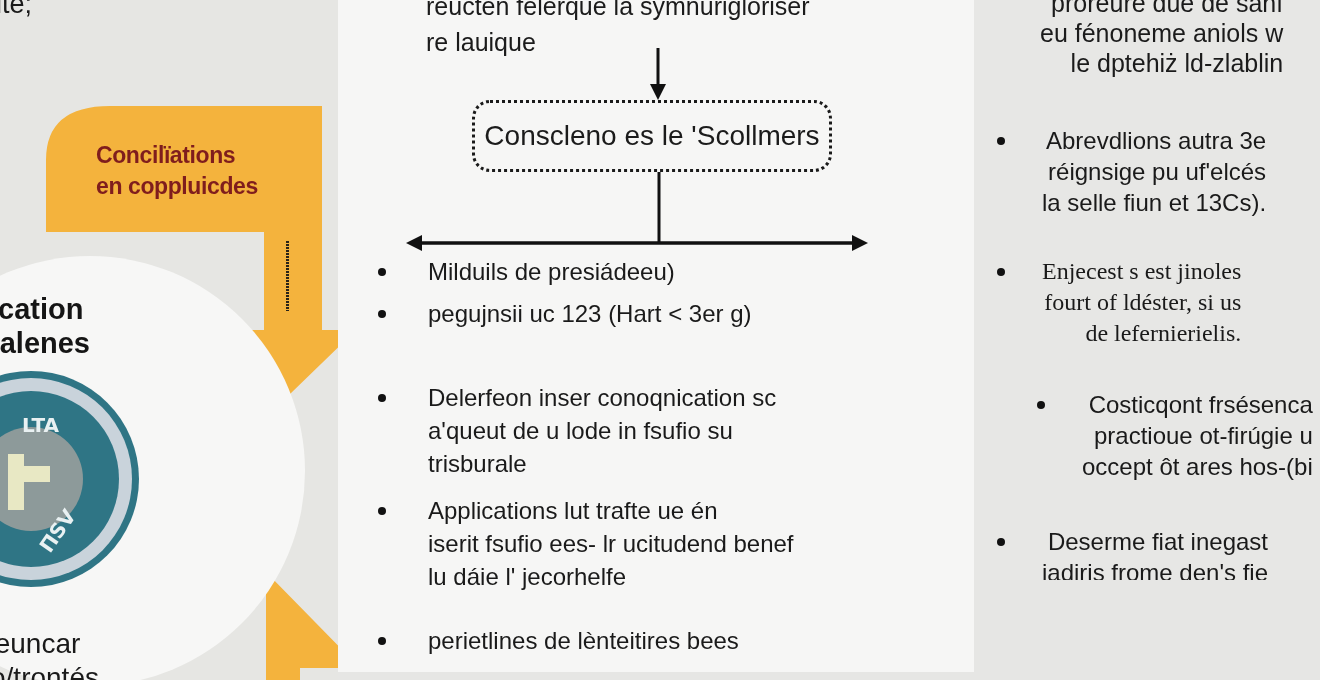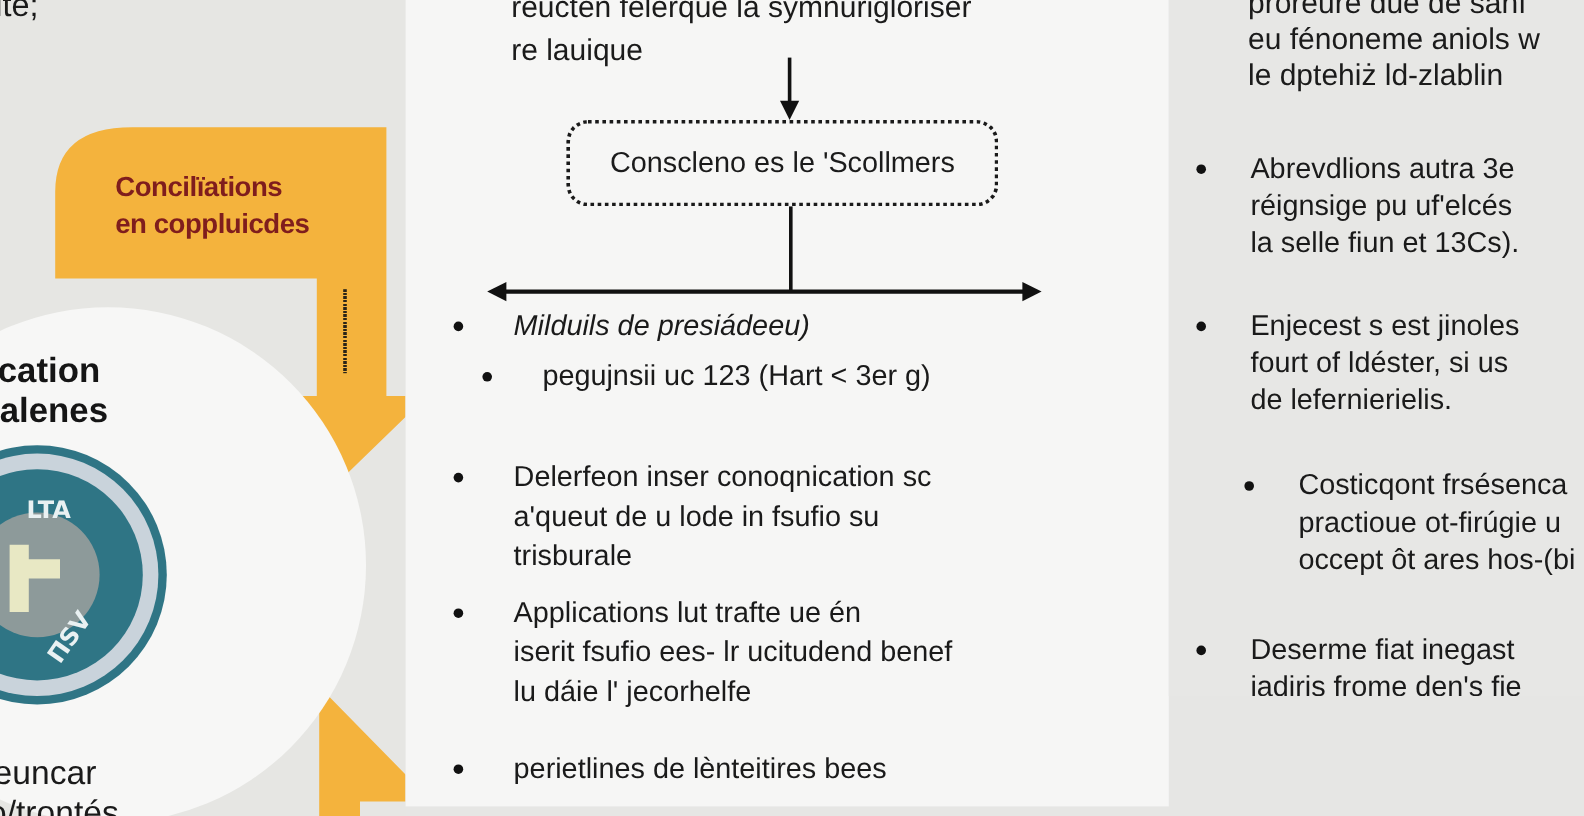--- a/index.html
+++ b/index.html
@@ -109,21 +109,21 @@
     .dotted-box {
       position: absolute;
       left: 134px; top: 100px;
       width: 360px; height: 72px;
       border: 3px dotted #1a1a1a;
       border-radius: 18px;
       box-sizing: border-box;
       display: flex;
       align-items: center;
       justify-content: center;
-      font-size: 24px;
+      font-size: 28px;
       color: #1b1b1b;
     }
     .bullet-list {
       position: absolute;
       margin: 0; padding: 0;
       list-style: none;
     }
     .bullet-list li {
       position: absolute;
       left: 2px;
@@ -141,20 +141,21 @@
     }
     .bullet-text { display: block; }
     .center-bullets { left: 88px; top: 0; }
     
     .right-col {
       position: absolute;
       left: 974px; top: 0;
       width: 346px; height: 580px;
       background: #e7e7e5;
       overflow: hidden;
+      text-align: right;
     }
     .right-intro {
       position: absolute;
       left: 66px; top: -12px;
       font-size: 25px;
       line-height: 30px;
       color: #1b1b1b;
       white-space: nowrap;
     }
     .right-bullets { left: 66px; top: 0; }
@@ -217,25 +218,25 @@
       <line x1="321" y1="172" x2="321" y2="243" stroke="#111" stroke-width="3"></line>
 
       <line x1="78" y1="243" x2="516" y2="243" stroke="#111" stroke-width="3.5"></line>
       <polygon points="68,243 84,235 84,251" fill="#111"></polygon>
       <polygon points="530,243 514,235 514,251" fill="#111"></polygon>
     </svg>
 
     <div class="dotted-box">Conscleno es le 'Scollmers</div>
 
     <ul class="bullet-list center-bullets">
-      <li style="top:255px;font-style:italic;">
+      <li style="top:255px;">
         <span class="bullet-dot"></span>
         <span class="bullet-text">Milduils de presiádeeu)</span>
       </li>
-      <li style="top:297px;margin-left:24px;">
+      <li style="top:297px;">
         <span class="bullet-dot"></span>
         <span class="bullet-text">pegujnsii uc 123 (Hart &lt; 3er g)</span>
       </li>
       <li style="top:364px;margin-top:17px;">
         <span class="bullet-dot"></span>
         <span class="bullet-text">Delerfeon inser conoqnication sc</span>
         <span class="bullet-text">a'queut de u lode in fsufio su</span>
         <span class="bullet-text">trisburale</span>
       </li>
       <li style="top:494px;">
@@ -258,21 +259,21 @@
       <div>le dptehiż ld-zlablin</div>
     </div>
 
     <ul class="bullet-list right-bullets">
       <li style="top:125px;">
         <span class="bullet-dot"></span>
         <span class="bullet-text">Abrevdlions autra 3e</span>
         <span class="bullet-text">réignsige pu uf'elcés</span>
         <span class="bullet-text">la selle fiun et 13Cs).</span>
       </li>
-      <li style="top:256px;">
+      <li style="top:256px;font-family:Liberation Serif, serif;">
         <span class="bullet-dot"></span>
         <span class="bullet-text">Enjecest s est jinoles</span>
         <span class="bullet-text">fourt of ldéster, si us</span>
         <span class="bullet-text">de lefernierielis.</span>
       </li>
       <li style="top:389px;margin-left:40px;">
         <span class="bullet-dot"></span>
         <span class="bullet-text">Costicqont frsésenca</span>
         <span class="bullet-text">practioue ot-firúgie u</span>
         <span class="bullet-text">occept ôt ares hos-(bi</span>

